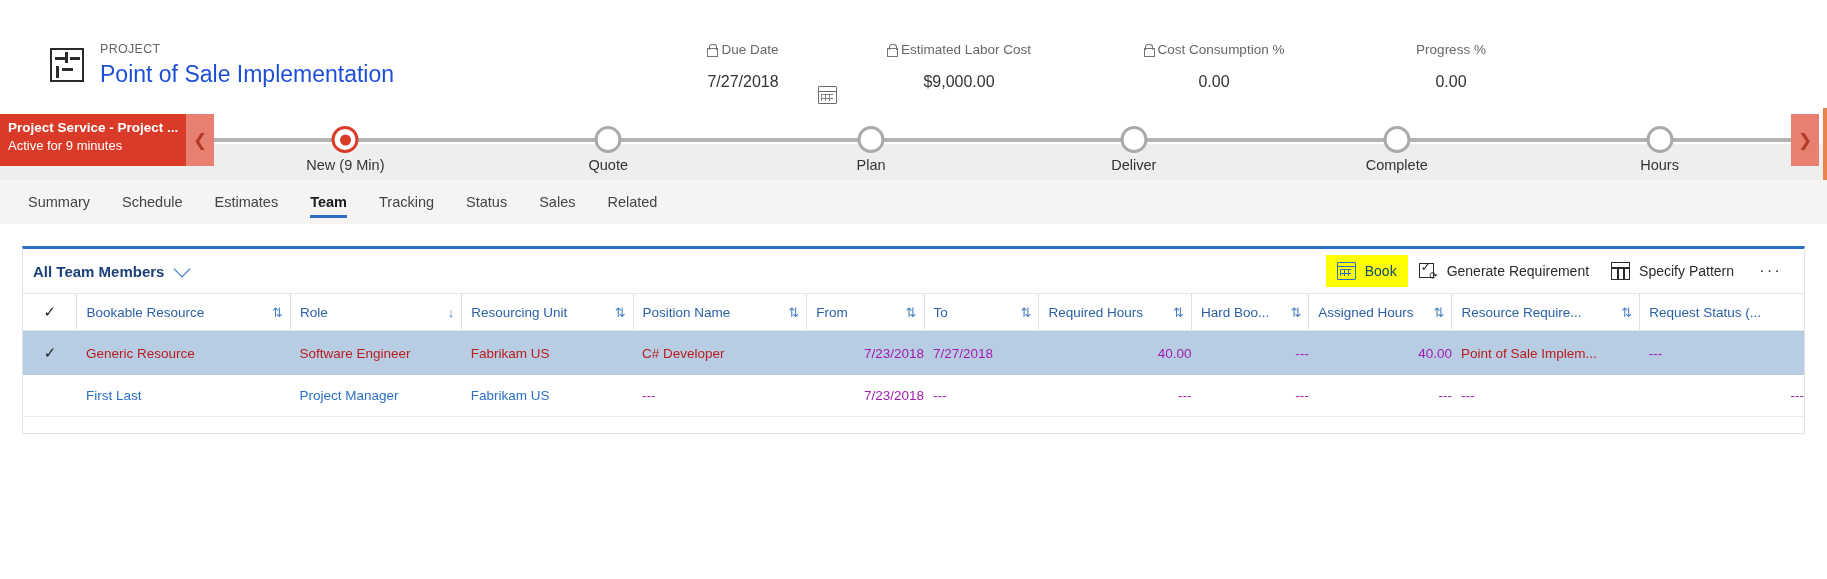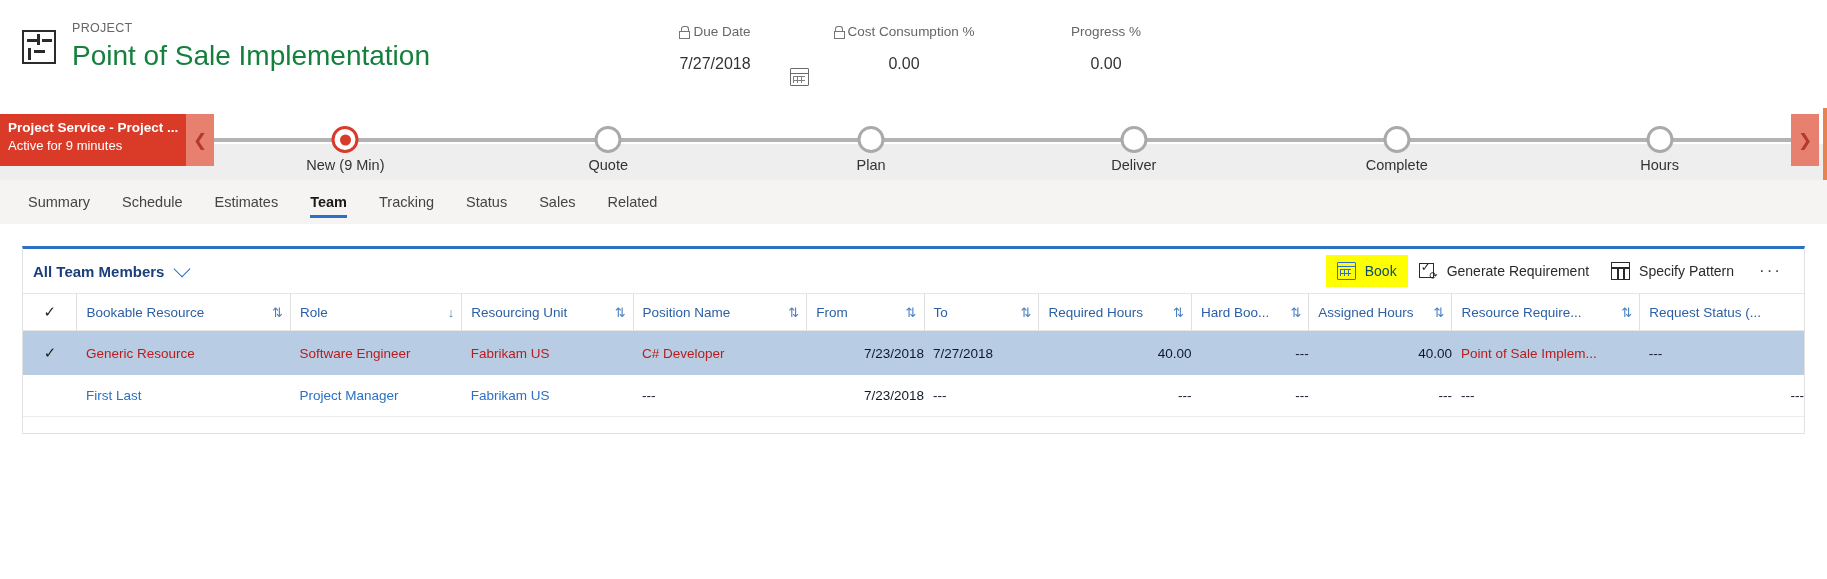--- a/index.html
+++ b/index.html
@@ -11,46 +11,47 @@
     color:#333333;
     overflow:hidden;
     position:relative;
   }
 
   
   .header {
     height:108px;
     background:#ffffff;
     display:flex;
-    align-items:flex-start;
+    align-items:center;
     padding-top:22px;
     position:relative;
+    margin-left:28px;
   }
   .hdr-entity { display:flex; align-items:center; padding-left:22px; width:640px; }
   .entity-icon {
     width:34px; height:34px;
     border:2.5px solid #2b2b2b;
     margin-right:16px;
     position:relative;
     flex:none;
   }
   .entity-icon::before {
     content:""; position:absolute; left:3px; top:7px; width:10px; height:3px; background:#2b2b2b;
   }
   .entity-icon::after {
     content:""; position:absolute; left:13px; top:2px; width:3px; height:11px; background:#2b2b2b;
   }
   .entity-icon .bar1 { position:absolute; left:4px; top:16px; width:3px; height:12px; background:#2b2b2b; }
   .entity-icon .bar2 { position:absolute; left:10px; top:18px; width:11px; height:3px; background:#2b2b2b; }
   .entity-icon .bar3 { position:absolute; left:18px; top:7px; width:10px; height:3px; background:#2b2b2b; }
   .hdr-text { line-height:1.1; }
   .hdr-kicker { font-size:12.5px; color:#666666; letter-spacing:.3px; margin-bottom:5px; }
-  .hdr-title { font-size:28px; color:#15803d; font-weight:400; }
-
-  .hdr-metrics { display:flex; flex:1; padding-top:2px; }
+  .hdr-title { font-size:23px; color:#1d4ed8; font-weight:400; }
+
+  .hdr-metrics { display:flex; flex:1; padding-top:2px;gap:35px; }
   .metric { text-align:center; position:relative; }
   .metric .label {
     font-size:13.5px; color:#666666; white-space:nowrap;
     display:flex; align-items:center; justify-content:center; gap:5px;
   }
   .metric .value { font-size:16px; color:#333333; margin-top:16px; white-space:nowrap; }
   .lock {
     width:9px; height:11px; position:relative; display:inline-block; flex:none;
   }
   .lock::before {
@@ -208,21 +209,21 @@
   table.grid th .hd { display:flex; align-items:center; justify-content:space-between; padding-right:7px; }
   table.grid th .srt { color:#4a7fc1; font-size:13px; flex:none; margin-left:6px; }
   table.grid td {
     font-size:13.5px; padding:13px 0 13px 9px; white-space:nowrap; border:none;
   }
   .chk-col { width:46px; text-align:center !important; padding-left:0 !important; }
   .chk { font-size:15px; color:#1a1a1a; }
   tr.row-sel { background:#b8cde4; }
   td.link { color:#b91c1c; }
   td.num { text-align:right; padding-right:18px; }
-  td.dim { color:#0f172a; }
+  td.dim { color:#a21caf; }
   tr.row-norm td.link { color:#2b70c4; }
   .sep { border-bottom:1px solid #ececec; }
 </style>
 </head>
 <body>
 
 <div class="header">
   <div class="hdr-entity">
     <div class="entity-icon">
       <span class="bar1"></span>
@@ -236,20 +237,27 @@
   </div>
 
   <div class="hdr-metrics">
     <div class="metric m-due">
       <div class="label">
         <span class="lock"></span>
         <span>Due Date</span>
       </div>
       <div class="value">7/27/2018</div>
       <div class="cal-icon"></div>
+    </div>
+    <div class="metric m-elc">
+      <div class="label">
+        <span class="lock"></span>
+        <span>Estimated Labor Cost</span>
+      </div>
+      <div class="value">$9,000.00</div>
     </div>
     <div class="metric m-ccp">
       <div class="label">
         <span class="lock"></span>
         <span>Cost Consumption %</span>
       </div>
       <div class="value">0.00</div>
     </div>
     <div class="metric m-prog">
       <div class="label">

